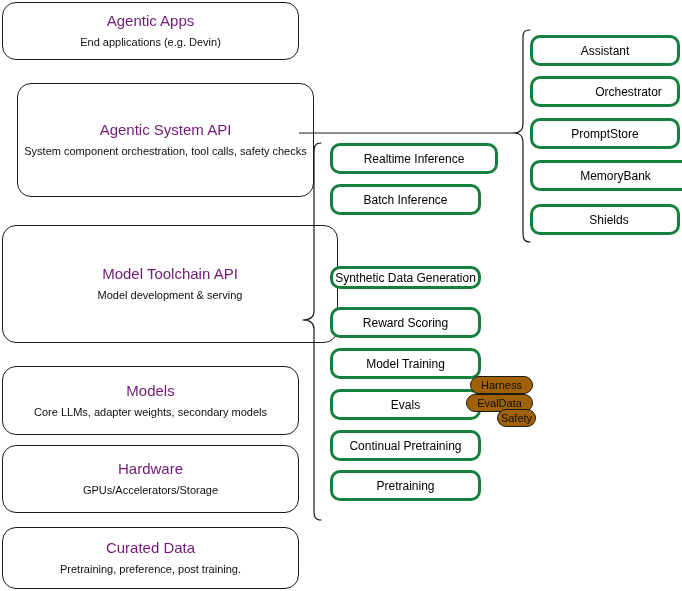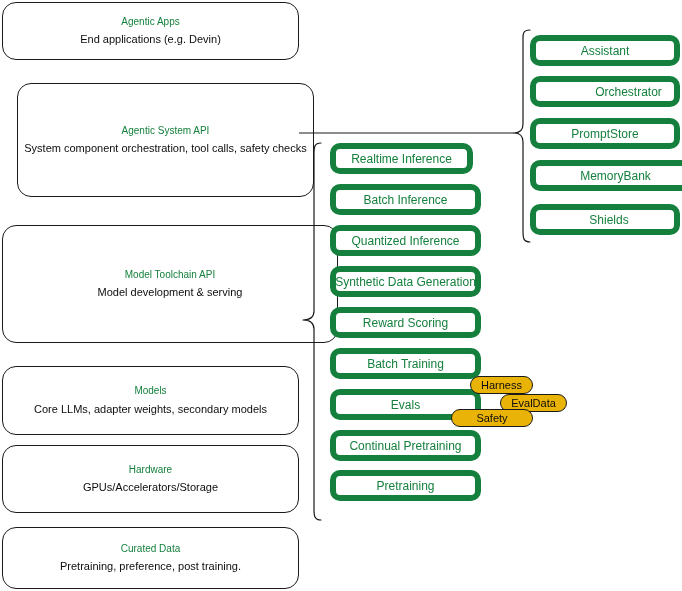--- a/index.html
+++ b/index.html
@@ -21,50 +21,50 @@
     border: 1px solid #1a1a1a;
     background: #ffffff;
     border-radius: 14px;
     display: flex;
     flex-direction: column;
     align-items: center;
     justify-content: center;
     text-align: center;
   }
   .box .title {
-    font-size: 10px;
-    color: #15803d;
+    font-size: 15px;
+    color: #701a75;
     line-height: 1.25;
     white-space: nowrap;
   }
   .box .subtitle {
     font-size: 11px;
     color: #0d0d0d;
     line-height: 1.3;
     margin-top: 4px;
     white-space: nowrap;
   }
   .stack-box {
     position: absolute;
     box-sizing: border-box;
-    border: 6px solid #15803d;
+    border: 3px solid #15803d;
     background: #ffffff;
     border-radius: 10px;
     display: flex;
     align-items: center;
     justify-content: center;
     font-size: 12px;
-    color: #15803d;
+    color: #000000;
     white-space: nowrap;
   }
   .pill {
     position: absolute;
     box-sizing: border-box;
     border: 1px solid #1a1a1a;
-    background: #eab308;
+    background: #a16207;
     border-radius: 999px;
     display: flex;
     align-items: center;
     justify-content: center;
     font-size: 11px;
     color: #0d0d0d;
     white-space: nowrap;
     z-index: 5;
   }
   .connector {
@@ -138,51 +138,48 @@
   <div class="stack-box" style="left:530px; top:204px; width:150px; height:31px;padding-left:8px;">
     <span>Shields</span>
   </div>
 
   <div class="connector" style="left:301px; top:141px; width:22px; height:382px;">
     <svg width="22" height="382" viewBox="0 0 22 382">
       <path d="M20,2 C13,2 13,7 13,12 L13,170 C13,176 9,179 2,179 C9,179 13,182 13,188 L13,368 C13,374 13,379 20,379" fill="none" stroke="#1a1a1a" stroke-width="1.2" stroke-linecap="round" stroke-linejoin="round"></path>
     </svg>
   </div>
 
-  <div class="stack-box" style="left:330px; top:143px; width:143px; height:31px;">
+  <div class="stack-box" style="left:330px; top:143px; width:168px; height:31px;">
     <span>Realtime Inference</span>
   </div>
   <div class="stack-box" style="left:330px; top:184px; width:151px; height:31px;">
     <span>Batch Inference</span>
   </div>
-  <div class="stack-box" style="left:330px; top:225px; width:151px; height:31px;">
-    <span>Quantized Inference</span>
-  </div>
-  <div class="stack-box" style="left:330px; top:266px; width:151px; height:31px;">
+  <div class="stack-box" style="left:330px; top:266px; width:151px; height:23px;">
     <span>Synthetic Data Generation</span>
   </div>
   <div class="stack-box" style="left:330px; top:307px; width:151px; height:31px;">
     <span>Reward Scoring</span>
   </div>
   <div class="stack-box" style="left:330px; top:348px; width:151px; height:31px;">
-    <span>Batch Training</span>
+    <span>Model Training</span>
   </div>
   <div class="stack-box" style="left:330px; top:389px; width:151px; height:31px;">
     <span>Evals</span>
   </div>
   <div class="stack-box" style="left:330px; top:430px; width:151px; height:31px;">
     <span>Continual Pretraining</span>
   </div>
   <div class="stack-box" style="left:330px; top:470px; width:151px; height:31px;">
     <span>Pretraining</span>
   </div>
 
   <div class="pill" style="left:470px; top:376px; width:63px; height:18px;">
     <span>Harness</span>
   </div>
-  <div class="pill" style="left:466px; top:394px; width:67px; height:18px;margin-left:34px;">
+  <div class="pill" style="left:466px; top:394px; width:67px; height:18px;">
     <span>EvalData</span>
   </div>
-  <div class="pill" style="left:451px; top:409px; width:82px; height:18px;">
+  <div class="pill" style="left:497px; top:409px; width:39px; height:18px;">
     <span>Safety</span>
   </div>
 
 </div>
 
 </body></html>

